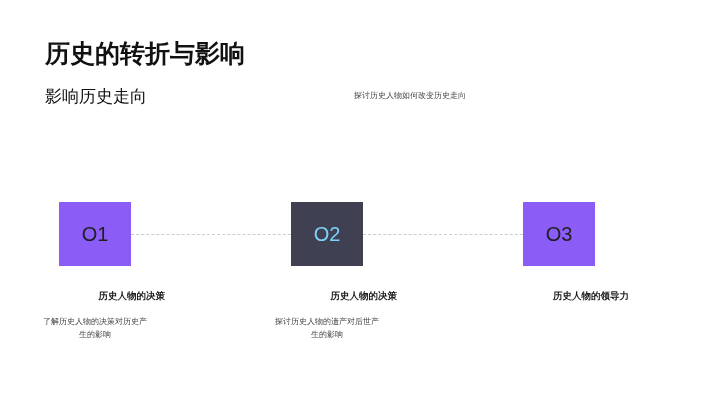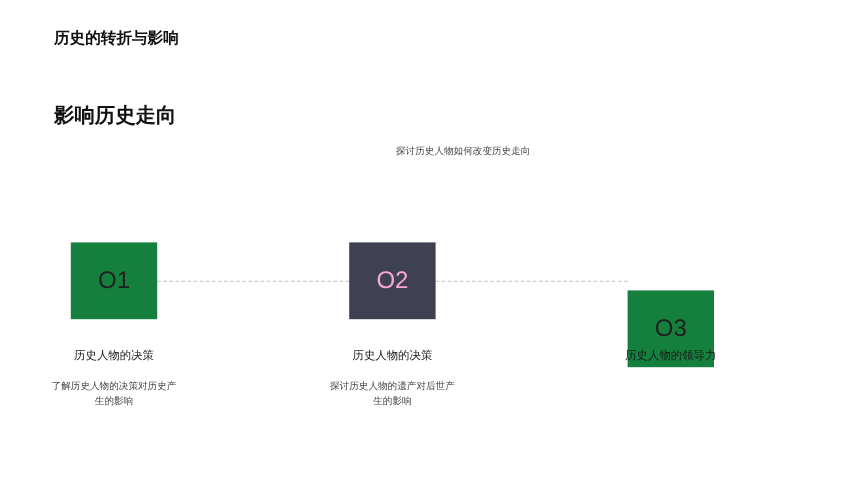--- a/index.html
+++ b/index.html
@@ -14,77 +14,78 @@
     }
     .slide {
       position: relative;
       width: 720px;
       height: 404px;
       background: #ffffff;
     }
     .title {
       position: absolute;
       left: 45px;
-      top: 23px;
-      font-size: 13px;
+      top: 37px;
+      font-size: 25px;
       font-weight: bold;
       color: #111111;
       letter-spacing: 0px;
     }
     .subtitle {
       position: absolute;
       left: 45px;
       top: 85px;
       font-size: 17px;
-      font-weight: bold;
+      font-weight: normal;
       color: #111111;
     }
     .caption {
       position: absolute;
       left: 330px;
-      top: 120px;
+      top: 90px;
       width: 160px;
-      text-align: left;
+      text-align: center;
       font-size: 8px;
       color: #444444;
     }
     .connector {
       position: absolute;
       top: 234px;
       height: 0;
       border-top: 1px dashed #cccccc;
     }
     .step-box {
       position: absolute;
       top: 202px;
       width: 72px;
       height: 64px;
       display: flex;
       align-items: center;
       justify-content: center;
       font-family: "Liberation Sans", sans-serif;
       font-size: 20px;
-      background: #15803d;
+      background: #8b5cf6;
       color: #1f1f1f;
     }
     .step-box.active {
       background: #3f4052;
-      color: #f9a8d4;
+      color: #7dd3fc;
     }
     .step-text {
       position: absolute;
       top: 290px;
       width: 140px;
       text-align: center;
     }
     .step-title {
       font-size: 9.5px;
-      font-weight: normal;
+      font-weight: bold;
       color: #1a1a1a;
       margin-bottom: 8px;
+      text-align: right;
     }
     .step-desc {
       font-size: 8px;
       line-height: 13px;
       color: #444444;
       width: 104px;
       margin: 12px auto;
     }
   </style>
 </head>
@@ -93,21 +94,21 @@
 <div class="slide">
   <div class="title">历史的转折与影响</div>
   <div class="subtitle">影响历史走向</div>
   <div class="caption">探讨历史人物如何改变历史走向</div>
 
   <div class="connector" style="left:131px; width:160px;"></div>
   <div class="connector" style="left:363px; width:160px;"></div>
 
   <div class="step-box" style="left:59px;">O1</div>
   <div class="step-box active" style="left:291px;">O2</div>
-  <div class="step-box" style="left:523px;margin-top:40px;">O3</div>
+  <div class="step-box" style="left:523px;">O3</div>
 
   <div class="step-text" style="left:25px;">
     <div class="step-title">历史人物的决策</div>
     <div class="step-desc">了解历史人物的决策对历史产生的影响</div>
   </div>
   <div class="step-text" style="left:257px;">
     <div class="step-title">历史人物的决策</div>
     <div class="step-desc">探讨历史人物的遗产对后世产生的影响</div>
   </div>
   <div class="step-text" style="left:489px;">

